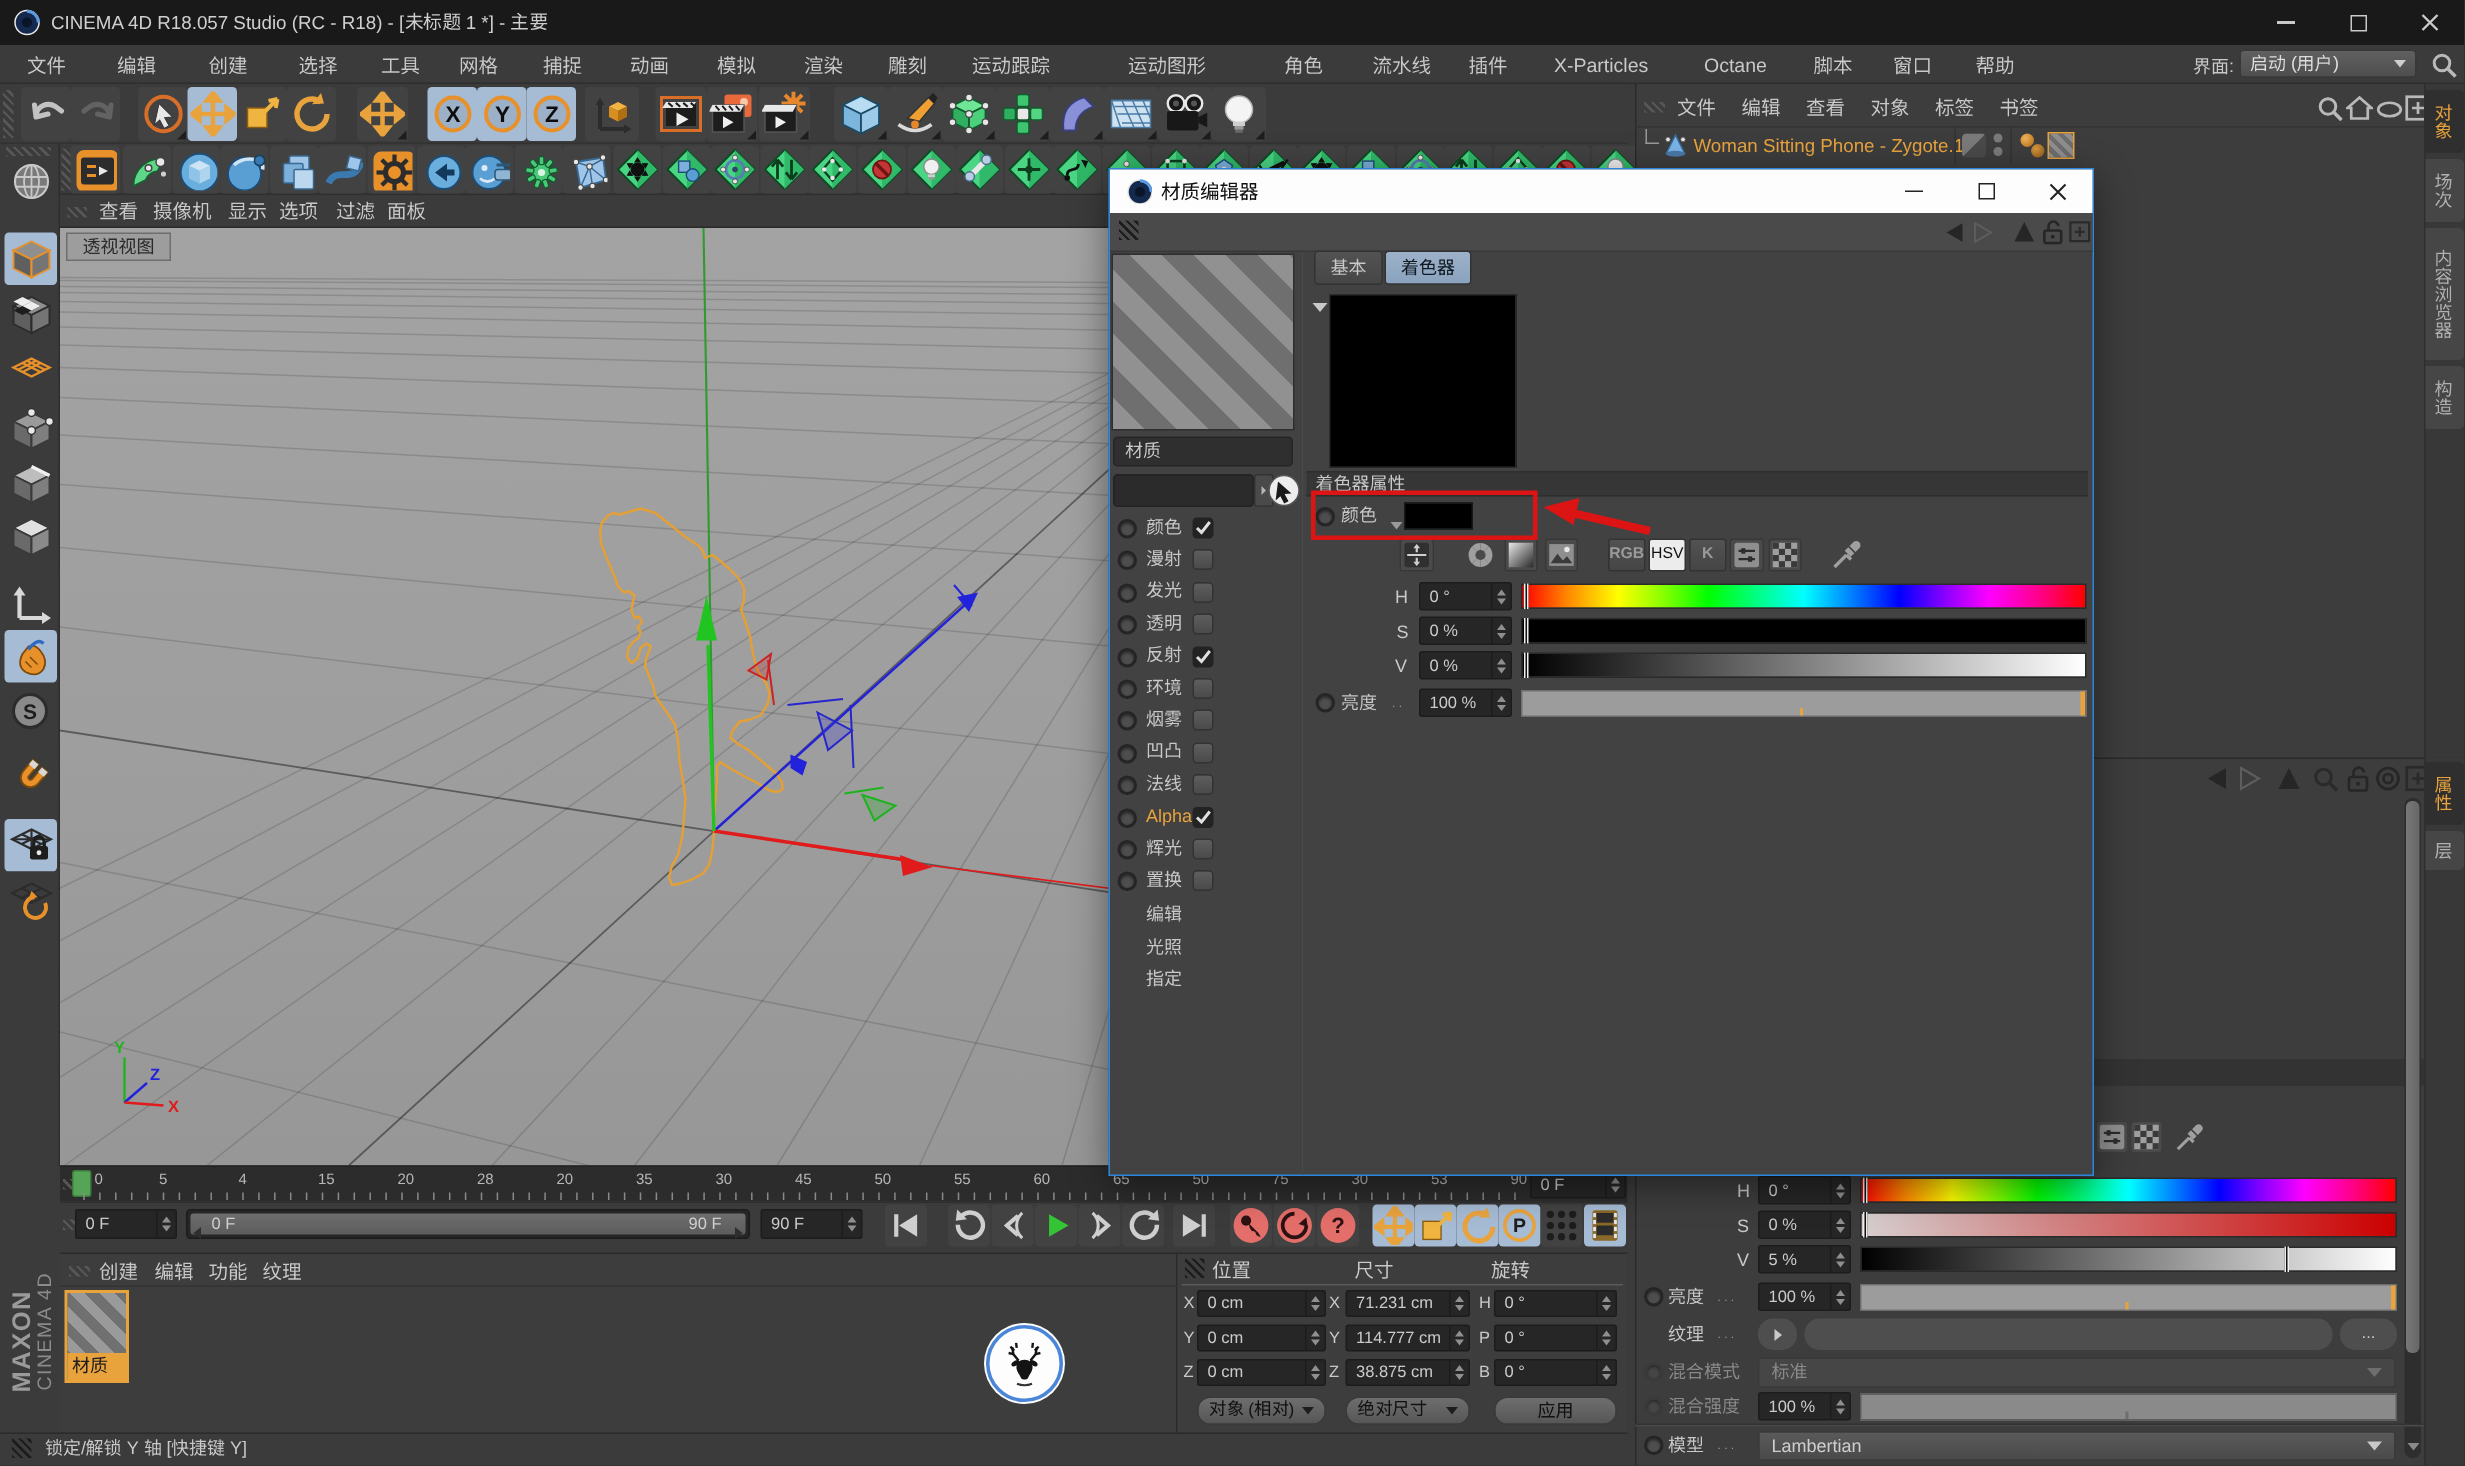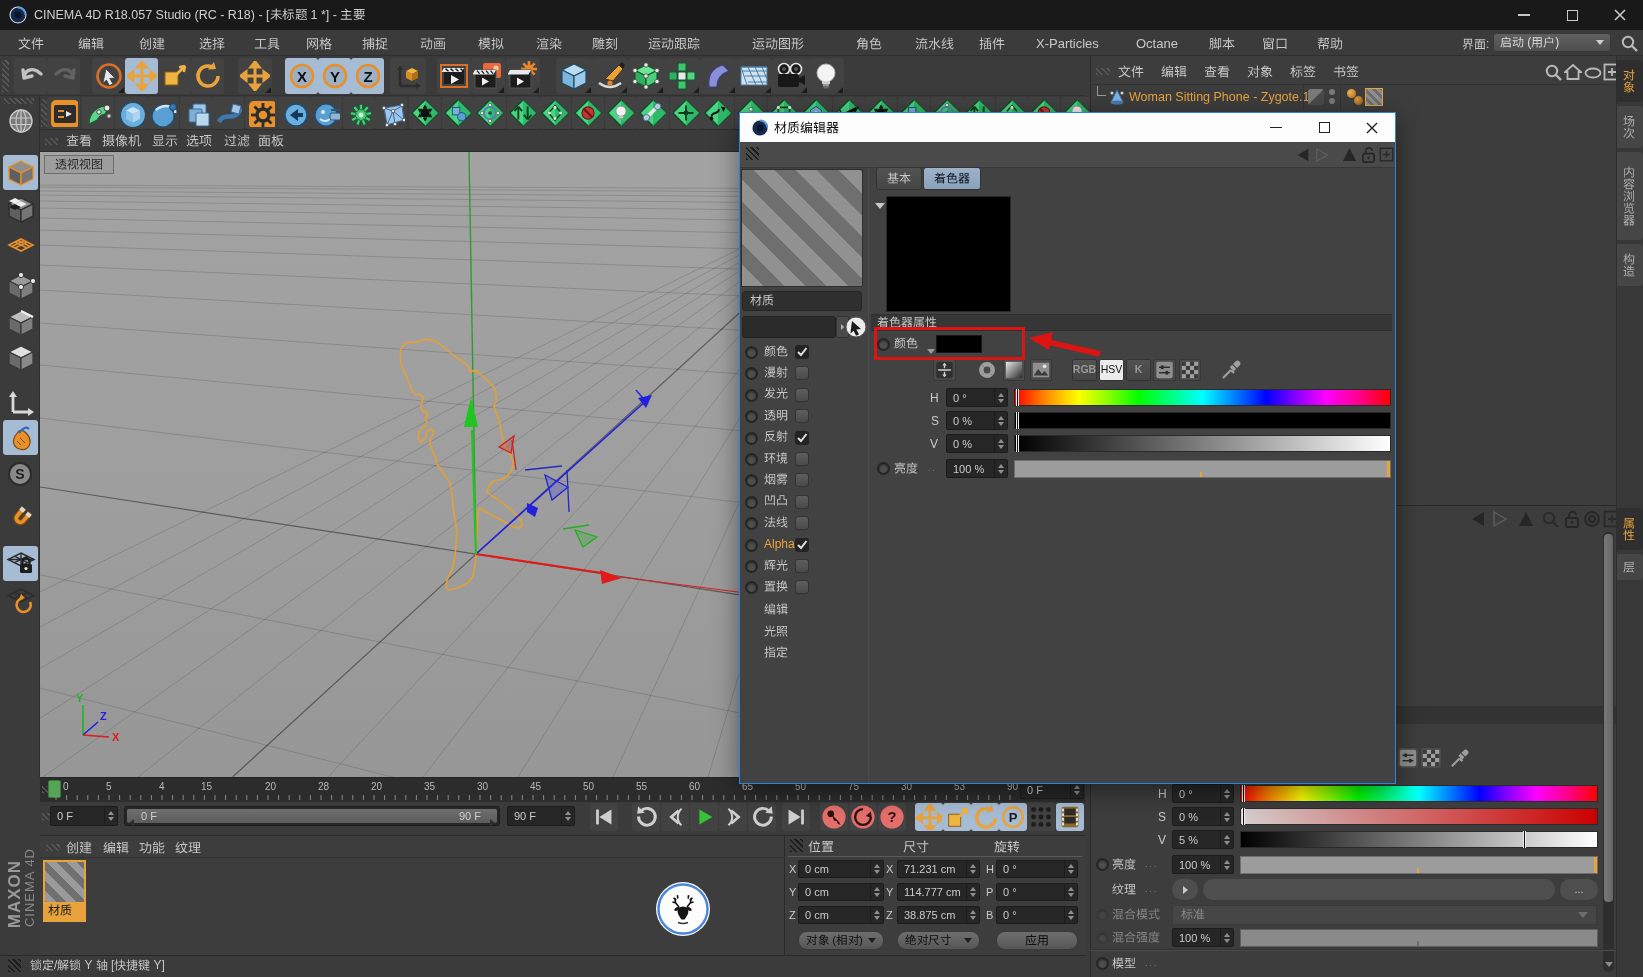--- a/index.html
+++ b/index.html
@@ -1231,40 +1231,44 @@
       <div style="position:absolute;left:176px;bottom:0;width:2px;height:5px;background:#6e6e6e" data-name="default-tick"></div>
     </div>
     <div class="abs" data-name="am-separator" style="left:1090px;top:949px;width:526px;height:2px;background:#333;border-bottom:1px solid #4a4a4a;"></div>
     <div class="abs cC" data-name="am-model-radio" style="left:1096px;top:957px;"></div>
     <div class="abs txt" data-name="am-model-label" style="left:1112px;top:956px;font-size:12px;color:#c9c9c9;"><svg viewBox="0 -88 100 100" class="cjk">
         <path d="M47 -42H82V-34H47ZM47 -54H82V-47H47ZM73 -84V-76H58V-84H51V-76H36V-69H51V-62H58V-69H73V-62H80V-69H94V-76H80V-84ZM40 -60V-29H61C60 -26 60 -23 59 -21H34V-14H57C53 -6 46 -1 31 2C33 4 34 6 35 8C53 4 61 -3 65 -14C70 -3 79 4 92 8C93 6 95 3 97 2C85 -1 77 -6 72 -14H94V-21H67C67 -23 68 -26 68 -29H89V-60ZM18 -84V-65H5V-58H18V-58C15 -44 9 -28 3 -20C4 -18 6 -15 7 -12C11 -18 15 -27 18 -37V8H25V-44C27 -38 30 -32 32 -29L37 -34C35 -37 27 -50 25 -54V-58H35V-65H25V-84Z" fill="currentColor"></path>
       </svg><svg viewBox="0 -88 100 100" class="cjk">
         <path d="M64 -78V-45H70V-78ZM82 -83V-39C82 -37 82 -37 80 -37C79 -37 74 -37 68 -37C69 -35 70 -32 70 -30C78 -30 82 -30 86 -31C88 -32 89 -34 89 -39V-83ZM39 -73V-60H26V-60V-73ZM7 -60V-53H19C18 -46 14 -39 6 -34C7 -33 10 -30 11 -29C21 -35 25 -44 26 -53H39V-31H46V-53H57V-60H46V-73H55V-80H10V-73H20V-60V-60ZM47 -33V-22H15V-15H47V-2H5V4H95V-2H54V-15H85V-22H54V-33Z" fill="currentColor"></path>
       </svg></div>
     <div class="abs txt" data-name="am-model-dots" style="left:1145px;top:959px;font-size:8px;color:#9a9a9a;">. . .</div>
+    <div class="abs" data-name="am-model-dropdown" style="left:1172px;top:954px;width:425px;height:20px;background:linear-gradient(#5a5a5a,#4a4a4a);border:1px solid #3a3a3a;border-radius:2px;display:flex;align-items:center;justify-content:space-between;padding:0 8px;">
+      <span class="txt" style="font-size:12px;color:#cfcfcf;position:static" data-name="am-model-value">Lambertian</span>
+      <span class="t0" data-name="caret-down-icon" style="border-left:5px solid transparent;border-right:5px solid transparent;border-top:6px solid #c9c9c9"></span>
+    </div>
     <div class="abs" data-name="right-tab-strip-bottom" style="left:1616px;top:505px;width:27px;height:472px;background:#383838;border-left:1px solid #2e2e2e;"></div>
     <div class="abs cF" data-name="right-tab-bottom-0" style="left:1617px;top:508px;width:26px;height:42px;background:#2f2f2f;border-radius:0 4px 4px 0;">
       <span class="vtext txt" style="font-size:12px;color:#e8a33d;position:static" data-name="right-tab-label"><svg viewBox="0 -88 100 100" class="cjk">
           <path d="M21 -74H81V-65H21ZM14 -80V-50C14 -34 13 -12 3 4C5 4 8 6 10 7C20 -9 21 -33 21 -50V-59H89V-80ZM36 -38H54V-31H36ZM60 -38H79V-31H60ZM67 -12 70 -8 60 -7V-15H83V1C83 2 83 3 82 3C80 3 77 3 72 2C73 4 74 6 74 8C81 8 85 8 87 7C90 6 90 4 90 1V-20H60V-26H86V-43H60V-49C69 -50 78 -50 84 -52L80 -56C68 -54 45 -53 27 -52C28 -51 28 -49 29 -48C37 -48 45 -48 54 -48V-43H29V-26H54V-20H25V8H32V-15H54V-7L36 -6L36 -1C46 -1 60 -2 73 -3L76 2L80 0C78 -3 75 -9 71 -13Z" fill="currentColor"></path>
         </svg><svg viewBox="0 -88 100 100" class="cjk">
           <path d="M17 -84V8H25V-84ZM8 -65C7 -57 6 -46 3 -39L9 -37C11 -44 13 -56 14 -64ZM25 -66C28 -60 31 -53 32 -48L38 -51C37 -55 34 -62 31 -68ZM33 -3V4H95V-3H70V-28H90V-35H70V-56H92V-63H70V-84H62V-63H50C51 -68 52 -73 53 -78L46 -79C44 -66 40 -52 34 -44C36 -43 39 -41 40 -40C43 -44 45 -50 47 -56H62V-35H41V-28H62V-3Z" fill="currentColor"></path>
         </svg></span>
     </div>
     <div class="abs cF" data-name="right-tab-bottom-1" style="left:1617px;top:554px;width:26px;height:26px;background:#464646;border-radius:0 4px 4px 0;">
       <span class="vtext txt" style="font-size:12px;color:#b0b0b0;position:static" data-name="right-tab-label"><svg viewBox="0 -88 100 100" class="cjk">
           <path d="M30 -46V-39H87V-46ZM21 -73H81V-61H21ZM13 -79V-50C13 -34 12 -12 3 4C5 5 8 7 10 8C20 -9 21 -33 21 -50V-54H89V-79ZM29 6C32 5 37 5 80 2C82 4 83 7 84 9L91 6C88 -1 81 -11 75 -19L69 -16C71 -13 74 -8 77 -4L38 -2C43 -7 49 -14 53 -22H94V-28H24V-22H44C39 -14 34 -7 32 -5C30 -3 28 -1 26 -1C27 1 28 5 29 6Z" fill="currentColor"></path>
         </svg></span>
     </div>
     <div class="abs" data-name="timeline-ruler" style="left:40px;top:777px;width:1045px;height:24px;background:#2c2c2c;border-top:1px solid #232323;"></div>
     <div class="grip-h abs" data-name="ruler-grip" style="left:42px;top:786px;width:10px"></div>
     <div class="abs" data-name="timeline-current-frame-marker" style="left:48px;top:780px;width:13px;height:18px;background:#56a556;border-radius:2px;border:1px solid #3a7a3a;"></div>
     <div class="abs txt" data-name="ruler-label" style="left:63px;top:781px;font-size:10px;color:#b8b8b8;">0</div>
     <div class="abs txt" data-name="ruler-label" style="left:106px;top:781px;font-size:10px;color:#b8b8b8;">5</div>
     <div class="abs txt" data-name="ruler-label" style="left:159px;top:781px;font-size:10px;color:#b8b8b8;">4</div>
-    <div class="abs txt" data-name="ruler-label" style="left:201px;top:781px;font-size:10px;color:#b8b8b8;">15</div>
+    <div class="abs txt" data-name="ruler-label" style="left:212px;top:781px;font-size:10px;color:#b8b8b8;">15</div>
     <div class="abs txt" data-name="ruler-label" style="left:265px;top:781px;font-size:10px;color:#b8b8b8;">20</div>
     <div class="abs txt" data-name="ruler-label" style="left:318px;top:781px;font-size:10px;color:#b8b8b8;">28</div>
     <div class="abs txt" data-name="ruler-label" style="left:371px;top:781px;font-size:10px;color:#b8b8b8;">20</div>
     <div class="abs txt" data-name="ruler-label" style="left:424px;top:781px;font-size:10px;color:#b8b8b8;">35</div>
     <div class="abs txt" data-name="ruler-label" style="left:477px;top:781px;font-size:10px;color:#b8b8b8;">30</div>
     <div class="abs txt" data-name="ruler-label" style="left:530px;top:781px;font-size:10px;color:#b8b8b8;">45</div>
     <div class="abs txt" data-name="ruler-label" style="left:583px;top:781px;font-size:10px;color:#b8b8b8;">50</div>
     <div class="abs txt" data-name="ruler-label" style="left:636px;top:781px;font-size:10px;color:#b8b8b8;">55</div>
     <div class="abs txt" data-name="ruler-label" style="left:689px;top:781px;font-size:10px;color:#b8b8b8;">60</div>
     <div class="abs txt" data-name="ruler-label" style="left:742px;top:781px;font-size:10px;color:#b8b8b8;">65</div>

